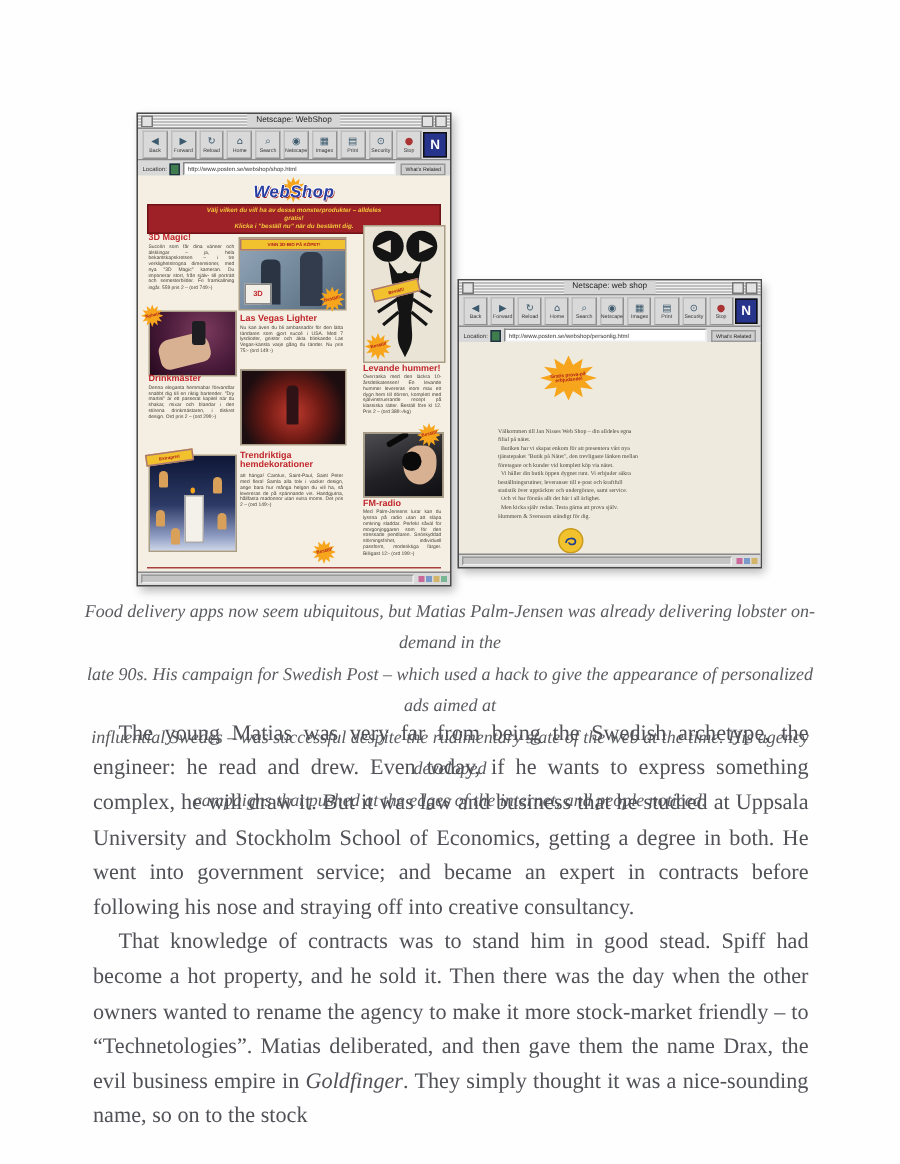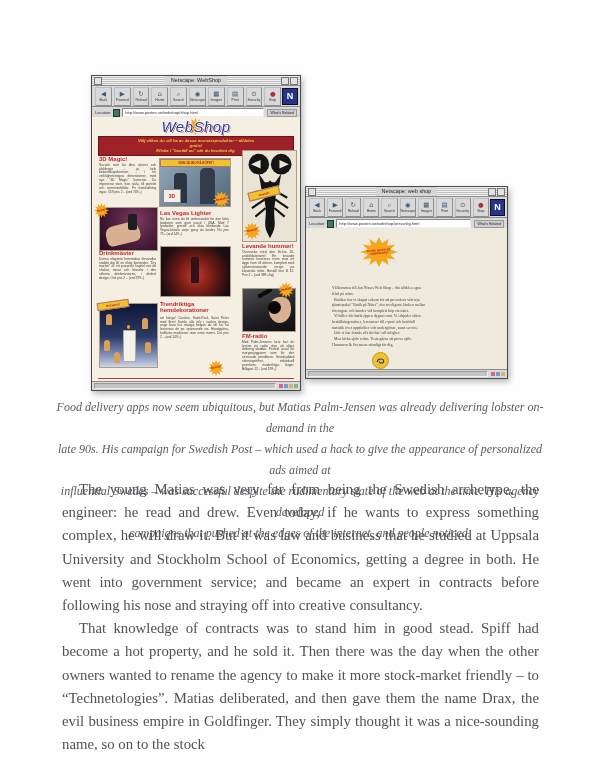--- a/index.html
+++ b/index.html
@@ -35,22 +35,22 @@
   .statusbar{position:absolute;left:0;right:0;bottom:0;height:8px;background:#d9d9d9;border-top:1px solid #8a8a8a;
     display:flex;align-items:center;padding:0 2px;overflow:hidden;}
   .status-slot{flex:1;height:4px;background:#c4c4c4;border:1px solid #9a9a9a;border-bottom-color:#efefef;border-right-color:#efefef;}
   .status-icons{display:flex;gap:1px;margin-left:3px;}
   .sic{width:4px;height:4px;display:inline-block;}
   .content{position:absolute;left:0;right:0;top:41px;bottom:8px;overflow:hidden;}
 
   
   .content-shop{background:#f4efe2;}
   .shop-logo-wrap{position:absolute;left:0;right:0;top:1px;height:18px;text-align:center;}
-  .shop-logo{position:relative;z-index:2;font-family:"Liberation Sans",sans-serif;font-weight:normal;font-style:italic;
-    font-size:15px;letter-spacing:0.5px;color:#2a3da0;
+  .shop-logo{position:relative;z-index:2;font-family:"Liberation Sans",sans-serif;font-weight:bold;font-style:italic;
+    font-size:11px;letter-spacing:0.5px;color:#2a3da0;
     text-shadow:0.6px 0 #fff,-0.6px 0 #fff,0 0.6px #fff,0 -0.6px #fff,0.9px 0.9px 0 #9a2127;}
   .star{position:absolute;background:#f6a51c;
     clip-path:polygon(100% 50%,79% 58%,93% 75%,71% 71%,75% 93%,58% 79%,50% 100%,42% 79%,25% 93%,29% 71%,7% 75%,21% 58%,0% 50%,21% 42%,7% 25%,29% 29%,25% 7%,42% 21%,50% 0%,58% 21%,75% 7%,71% 29%,93% 25%,79% 42%);
     display:flex;align-items:center;justify-content:center;}
   .star-label{font-family:"Liberation Sans",sans-serif;font-weight:bold;font-size:3px;color:#b01e1e;
     transform:rotate(-12deg);text-align:center;line-height:1.05;}
   .shop-banner{position:absolute;left:6px;top:19px;width:194px;height:18px;background:#9e2127;
     border:1px solid #6d1216;display:flex;align-items:center;justify-content:center;overflow:hidden;}
   .banner-text{width:320px;transform:scale(0.6);transform-origin:center center;
     font-family:"Liberation Sans",sans-serif;font-weight:bold;font-style:italic;font-size:7px;line-height:1.3;
@@ -97,21 +97,21 @@
     font-family:"Liberation Serif",serif;font-size:6.5px;line-height:1.45;color:#4a4238;white-space:pre-line;}
   .emblem{position:absolute;left:66px;top:124px;width:15px;height:15px;border-radius:50%;background:#f2c12e;
     border:1px solid #c89b1d;display:flex;align-items:center;justify-content:center;}
 
   
   .caption{position:absolute;left:55px;top:397px;width:490px;text-align:center;white-space:pre-line;
     font-style:italic;font-size:12px;line-height:21px;color:#5b5c60;}
   .bodytext{position:absolute;left:62px;top:478px;width:477px;font-size:14.8px;line-height:23.2px;
     color:#515257;text-align:justify;}
   .bodytext p{margin:0;text-indent:17px;}
-  .ital{}
+  .ital{font-style:italic;}
 </style>
 </head>
 <body>
 
 <div id="page">
 
   <div>
 
     <div class="bwin" style="left:91px;top:75px;width:208px;height:314px;">
       <div class="titlebar">

